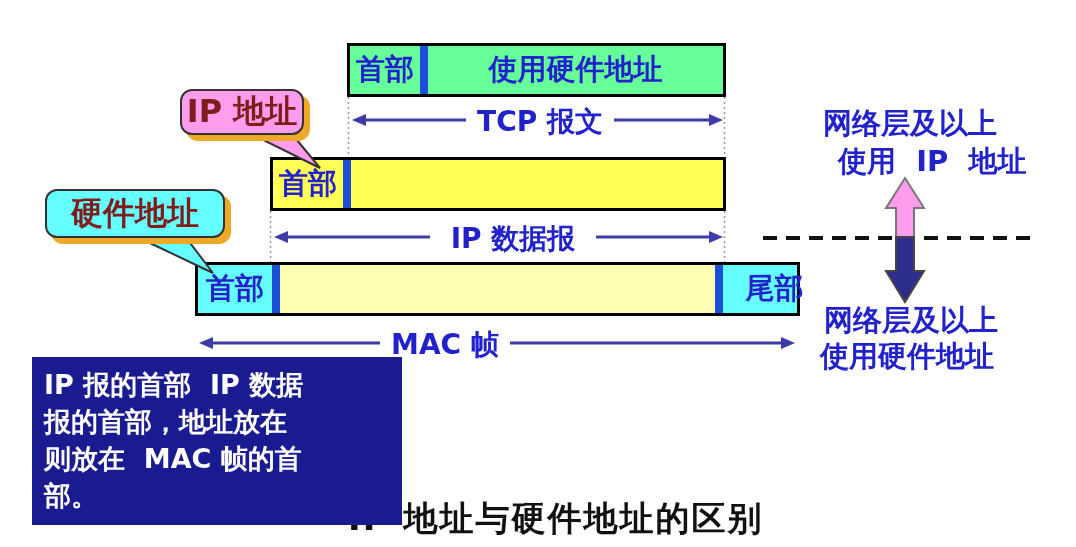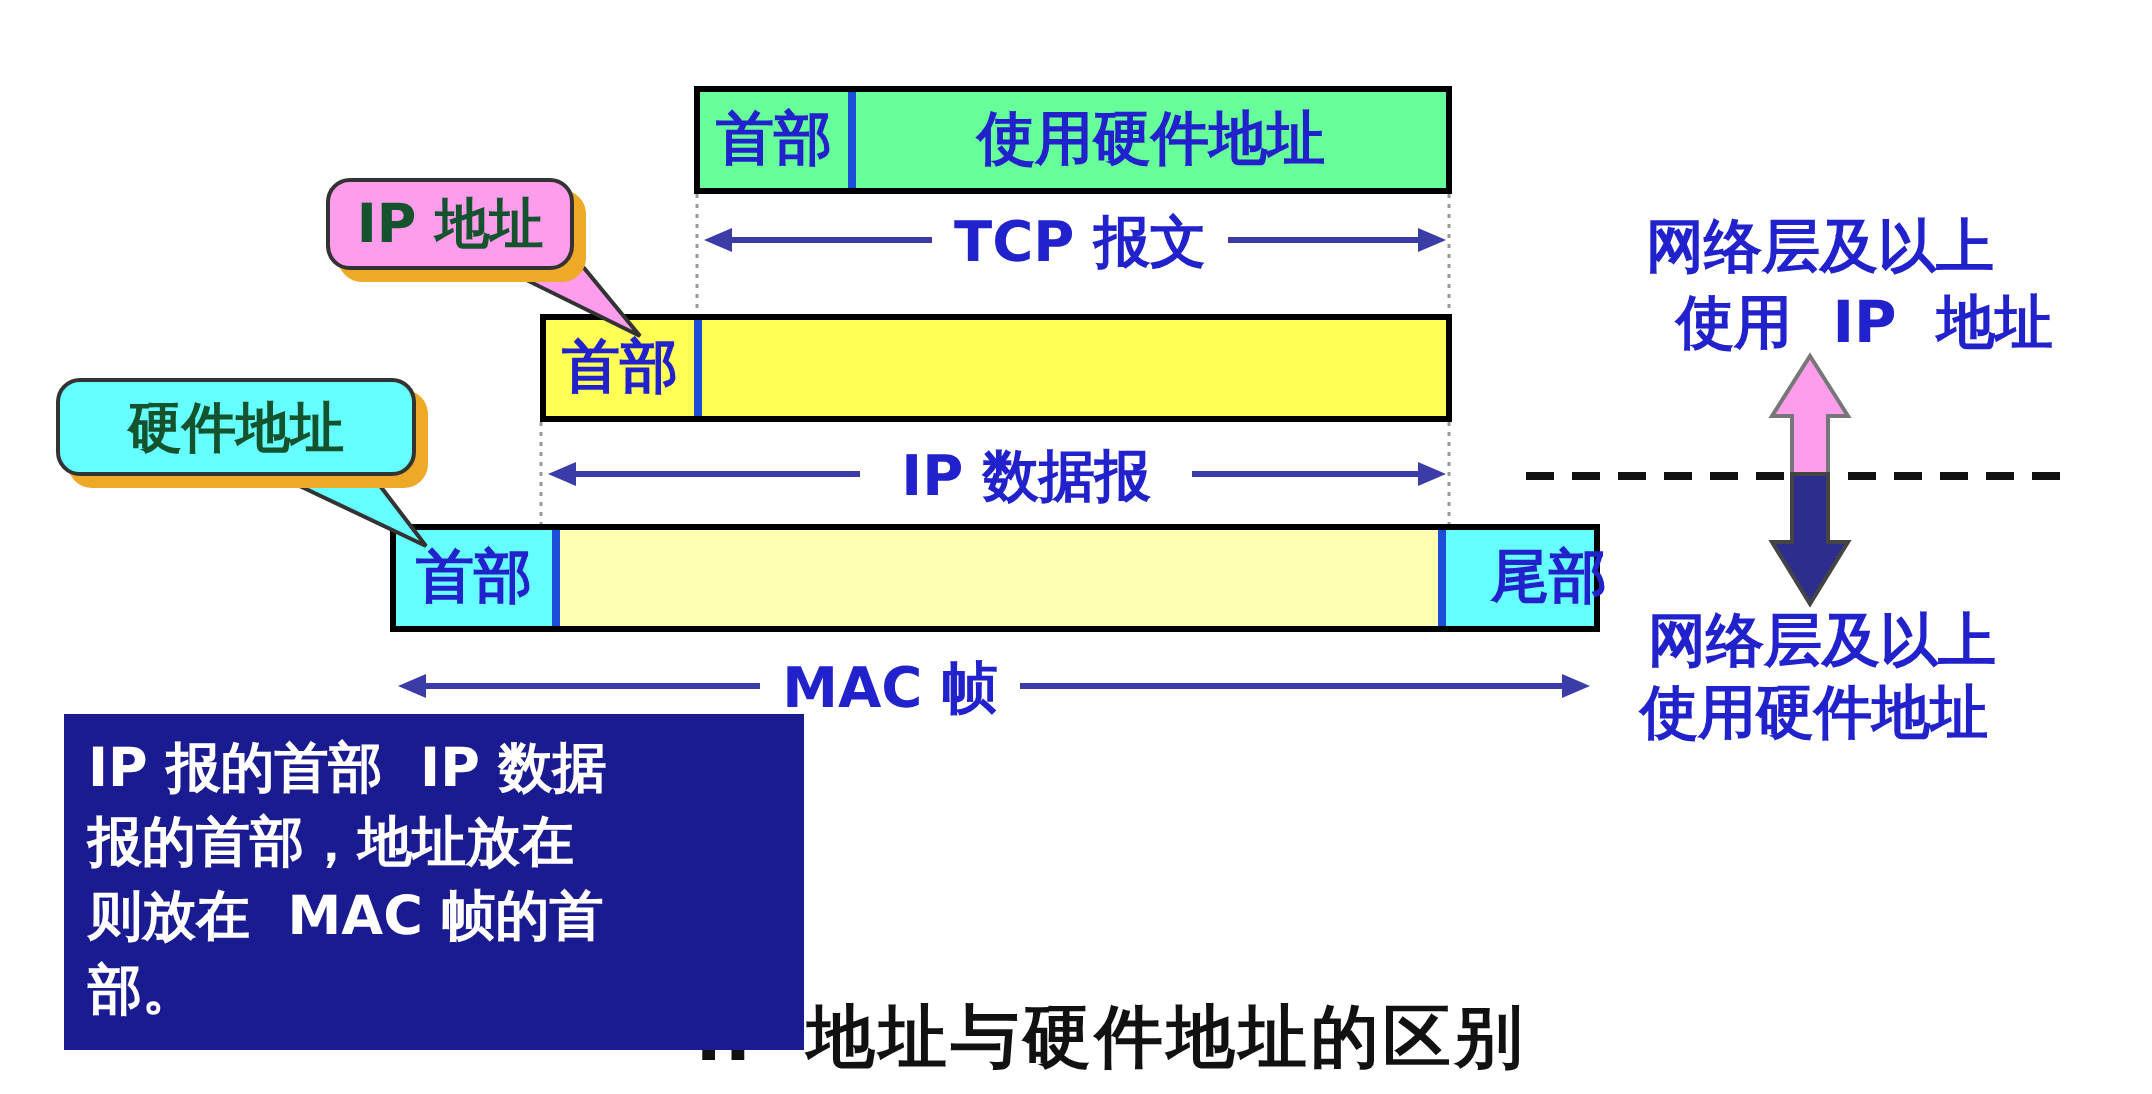--- a/index.html
+++ b/index.html
@@ -10,31 +10,31 @@
   
   .pbox{
     position:absolute;display:flex;box-sizing:border-box;
     border:3px solid #000;z-index:1;
   }
   .cell{
     display:flex;align-items:center;justify-content:center;
     box-sizing:border-box;font-weight:bold;font-size:29px;color:#2222CC;
     white-space:pre;
   }
-  .divR{border-right:4px solid #1d4ed8;}
+  .divR{border-right:8px solid #1d4ed8;}
   .bg-green{background:#66FF99;}
   .bg-yellow{background:#FFFF55;}
   .bg-paleyellow{background:#FFFFB2;}
   .bg-cyan{background:#66FFFF;}
   
   .callout{
     position:absolute;display:flex;align-items:center;justify-content:center;
     border:2px solid #333;border-radius:12px;box-sizing:border-box;
-    font-weight:bold;font-size:27px;color:#14532d;z-index:3;
-    box-shadow:6px 6px 0 #EFA928;white-space:pre;
+    font-weight:bold;font-size:32px;color:#7f1d1d;z-index:3;
+    box-shadow:6px 6px 0 #EFA928;white-space:pre;margin-left:17px;
   }
   .callout.pink{background:#FF9CEC;}
   .callout.cyan{background:#66FFFF;}
   
   #info-box{
     position:absolute;left:32px;top:357px;width:370px;height:168px;
     background:#1B1B91;color:#ffffff;z-index:4;box-sizing:border-box;
     padding:9px 12px;font-weight:bold;font-size:27px;line-height:37px;
   }
   #info-box div{white-space:pre;}

